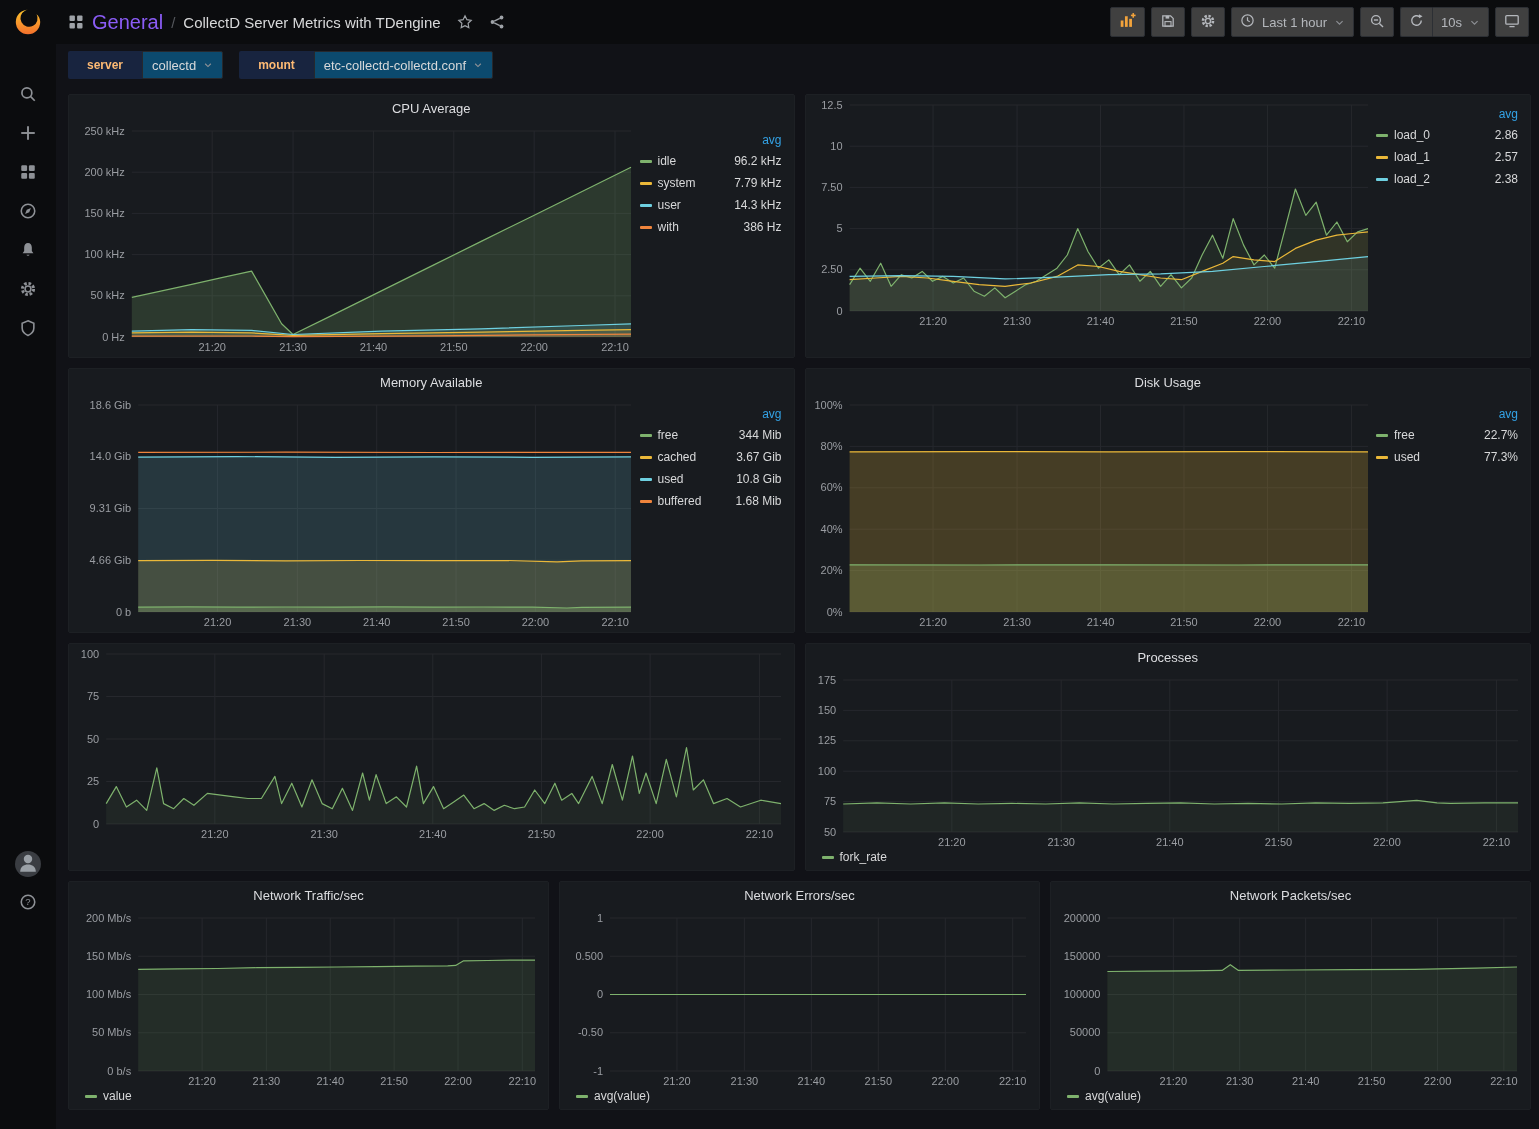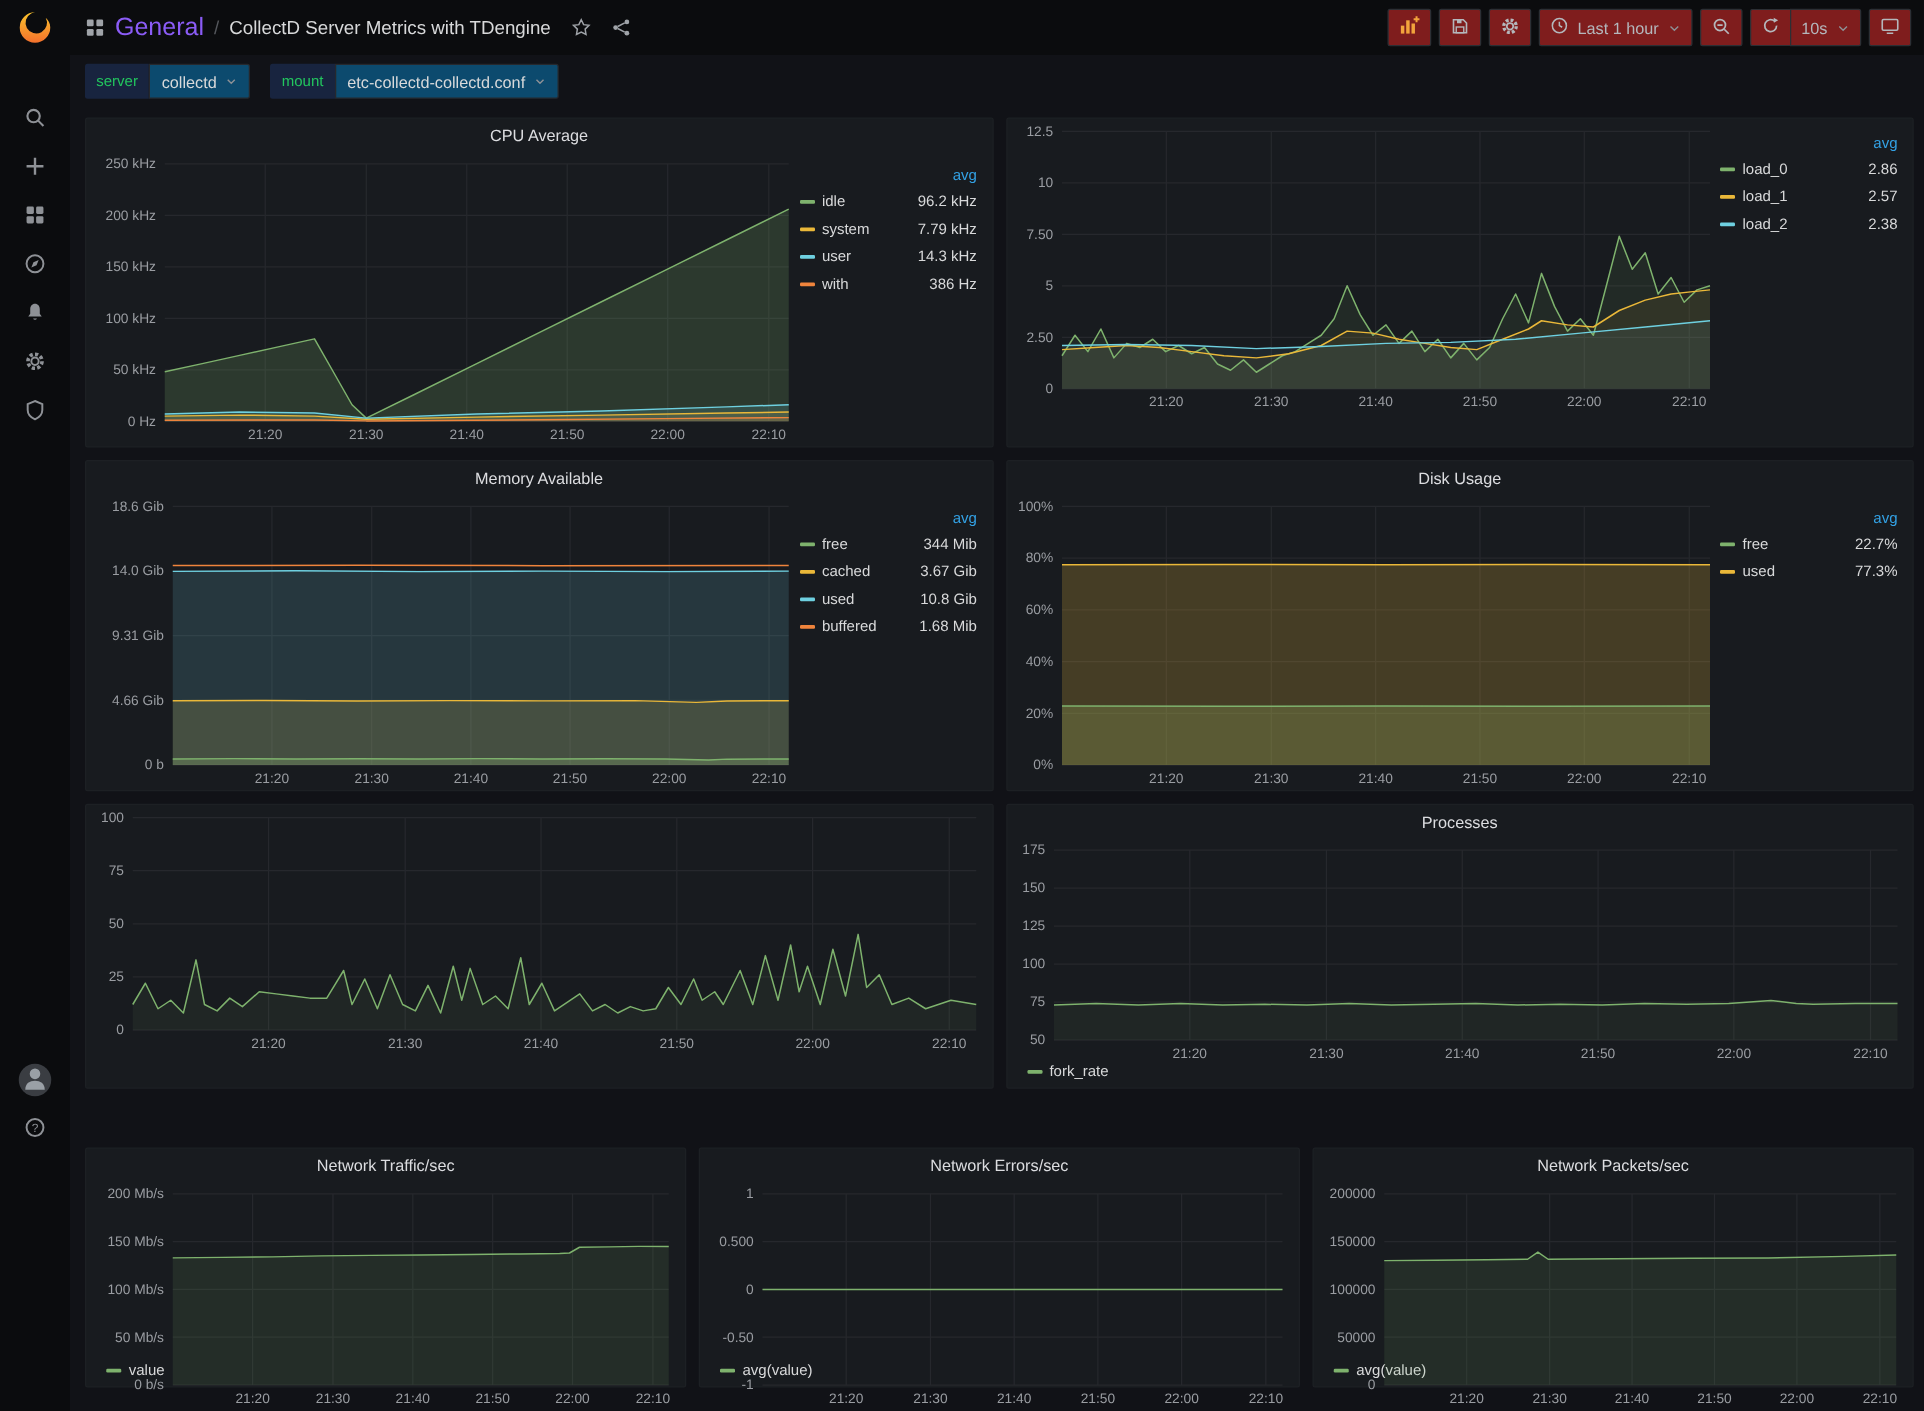--- a/index.html
+++ b/index.html
@@ -24,43 +24,43 @@
   .topnav { height:44px; flex:none; background:#0b0c0e; display:flex; align-items:center;
     justify-content:space-between; padding:0 10px 0 12px; }
   .nav-left { display:flex; align-items:center; gap:8px; }
   .crumb-icon { color:#9fa3a8; display:flex; cursor:pointer; }
   .crumb-section { font-size:20px; color:#8b5cf6; cursor:pointer; }
   .crumb-sep { font-size:15px; color:#55585d; }
   .crumb-title { font-size:15px; color:#d8d9da; cursor:pointer; }
   .nav-mini-icon { color:#9fa3a8; margin-left:8px; cursor:pointer; display:flex; }
 
   .nav-right { display:flex; align-items:center; gap:6px; }
-  .toolbar-btn { background:#7f1d1d; border:1px solid #2c2f34; border-radius:2px; height:30px;
+  .toolbar-btn { background:#404040; border:1px solid #2c2f34; border-radius:2px; height:30px;
     display:flex; align-items:center; gap:7px; padding:0 8px; color:#b4b7bc; font-size:13px;
     font-family:inherit; cursor:pointer; }
   .btn-group { display:flex; }
   .btn-group .toolbar-btn:first-child { border-radius:2px 0 0 2px; border-right:none; }
   .btn-group .toolbar-btn:last-child { border-radius:0 2px 2px 0; }
   .caret { display:flex; color:#8e9196; }
 
   
   .submenu { height:42px; flex:none; display:flex; align-items:center; gap:16px; padding-left:12px; }
   .var-group { display:flex; height:28px; }
-  .var-label { background:#18243f; color:#22c55e; font-size:12px; display:flex; align-items:center;
-    padding:0 9px; border-radius:2px 0 0 2px; cursor:default; }
+  .var-label { background:#18243f; color:#fdba74; font-size:12px; display:flex; align-items:center;
+    padding:0 19px; border-radius:2px 0 0 2px; cursor:default;font-weight:bold; }
   .var-value { background:#0c4a6e; color:#d8d9da; font-size:13px; display:flex; align-items:center;
     gap:7px; padding:0 9px; border-radius:0 2px 2px 0; cursor:pointer; border:1px solid #26282d; }
 
   
   .dash { margin:8px 8px 8px 12px; display:grid; grid-template-columns:repeat(6,1fr);
     grid-template-rows:264px 265px 228px 229px; gap:10px; }
   .panel { background:#181b1f; border:1px solid #1d2024; border-radius:2px; display:flex;
     flex-direction:column; min-width:0; }
   .span3 { grid-column:span 3; }
-  .span2 { grid-column:span 2;margin-top:37px; }
+  .span2 { grid-column:span 2; }
   .panel-header { height:26px; flex:none; display:flex; align-items:center; justify-content:center; cursor:pointer; }
   .panel-title { font-size:13px; font-weight:500; color:#dcdde0; }
   .panel-body { flex:1; display:flex; min-height:0; padding:0 6px 2px 6px; }
   .panel-body.col { flex-direction:column; }
   .plot { flex:1; min-width:0; min-height:0; position:relative; }
 
   .legend-side { width:150px; flex:none; padding:12px 6px 0 2px; font-size:12px; }
   .legend-header { text-align:right; color:#33a2e5; font-weight:400; margin-bottom:7px; cursor:pointer; }
   .legend-row { display:flex; align-items:center; gap:6px; margin-bottom:8px; color:#d8d9da; }
   .legend-row .lname { cursor:pointer; }

